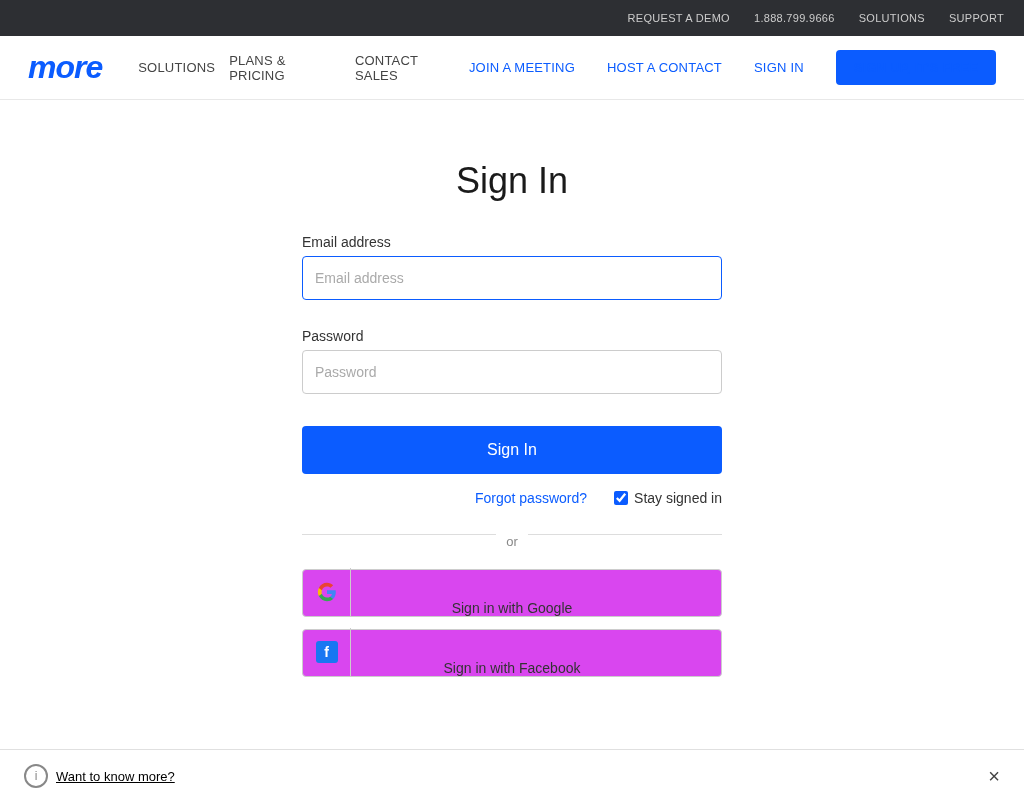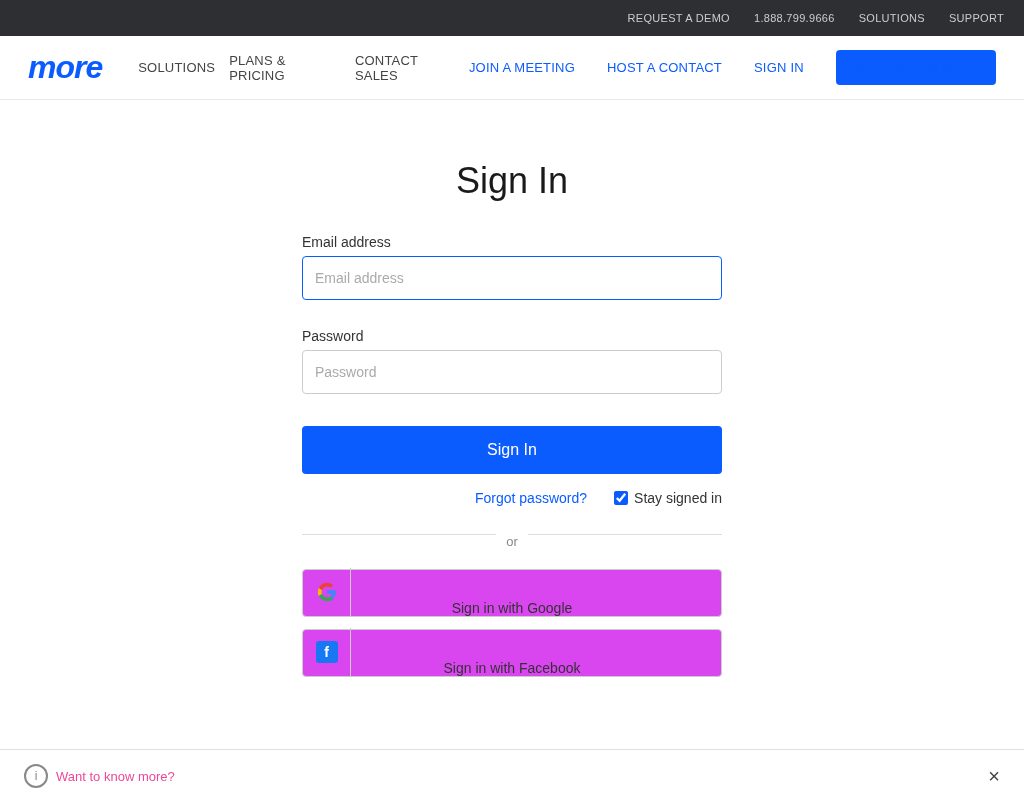--- a/index.html
+++ b/index.html
@@ -260,21 +260,22 @@
       border: 2px solid #888;
       border-radius: 50%;
       display: flex;
       align-items: center;
       justify-content: center;
       font-size: 12px;
       color: #888;
       flex-shrink: 0;
     }
     .cookie-banner a {
-      color: #ec4899;
+      color: #000000;
+      text-decoration: underline;
     }
     .cookie-close {
       margin-left: auto;
       background: none;
       border: none;
       cursor: pointer;
       font-size: 20px;
       color: #444;
       line-height: 1;
     }

